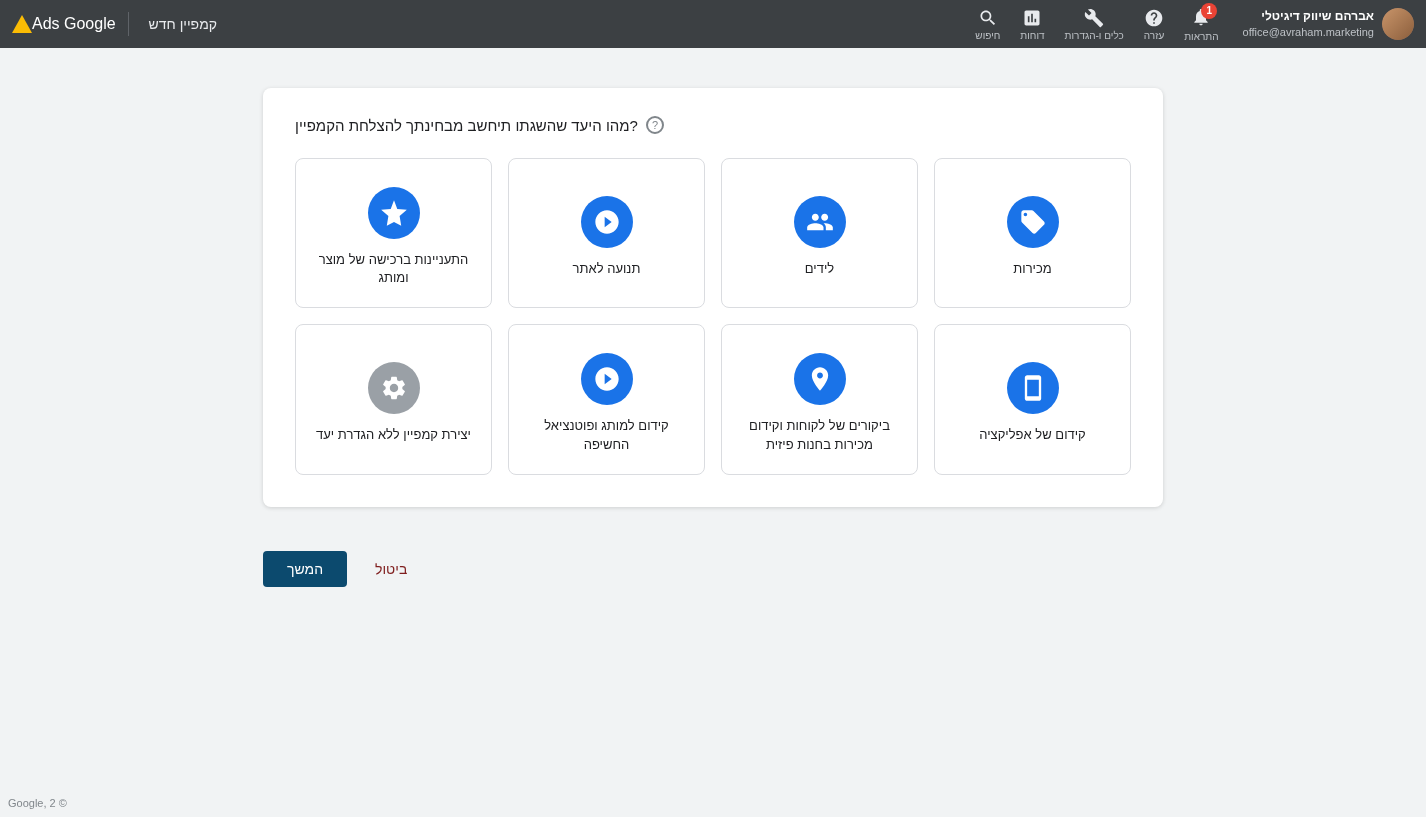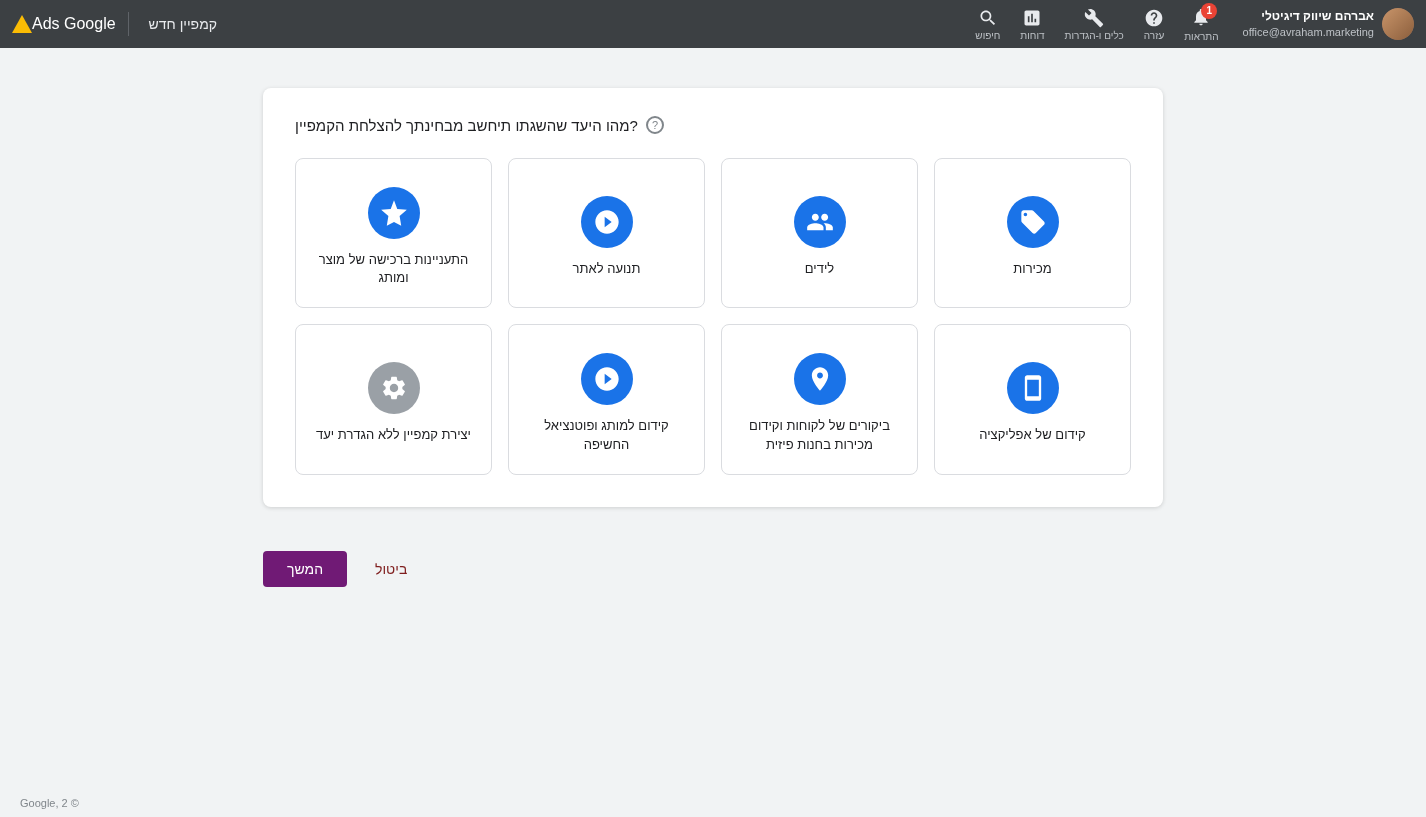--- a/index.html
+++ b/index.html
@@ -207,21 +207,21 @@
       align-items: center;
       gap: 12px;
       margin-top: 24px;
       padding: 0 20px;
       max-width: 940px;
       margin-left: auto;
       margin-right: auto;
       direction: ltr;
     }
     .btn-continue {
-      background: #701a75;
+      background: #0c4a6e;
       color: #fff;
       border: none;
       border-radius: 4px;
       padding: 10px 24px;
       font-size: 14px;
       cursor: pointer;
       font-family: Arial, sans-serif;
     }
     .btn-cancel {
       background: transparent;
@@ -233,21 +233,20 @@
       font-family: Arial, sans-serif;
     }
 
     
     .footer {
       position: fixed;
       bottom: 8px;
       left: 8px;
       font-size: 11px;
       color: #80868b;
-      margin-left: 12px;
     }
   </style>
 </head>
 <body>
 
 <nav class="topnav">
   <div class="topnav-left">
     <div class="avatar">
       <div class="avatar-img"></div>
     </div>

